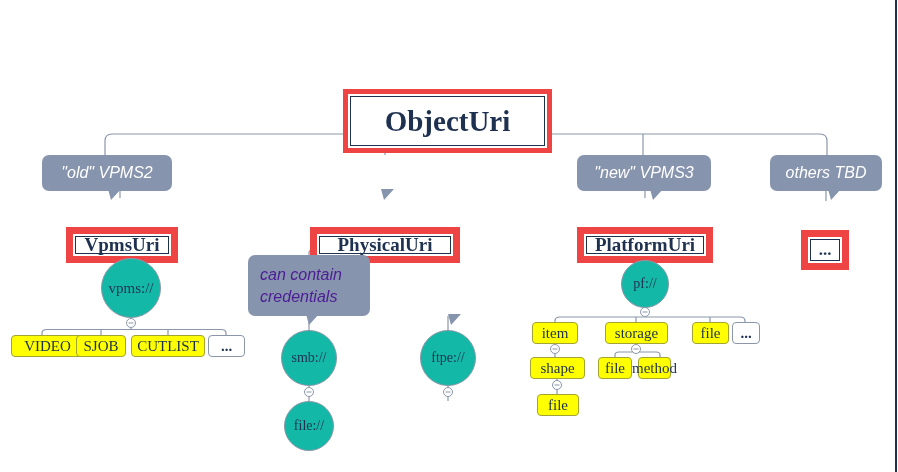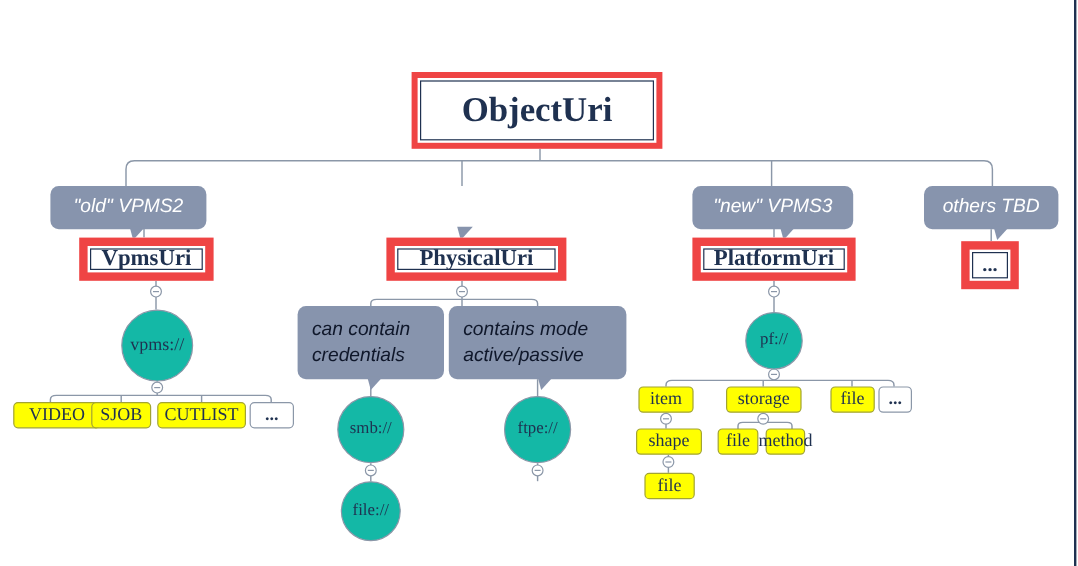--- a/index.html
+++ b/index.html
@@ -2,34 +2,34 @@
 <html><head>
 <meta charset="utf-8">
 <style>
   html,body{margin:0;padding:0;background:#fff;}
   #canvas{position:relative;width:898px;height:472px;background:#fff;overflow:hidden;
           font-family:"Liberation Sans",sans-serif;}
   svg.connectors{position:absolute;left:0;top:0;width:898px;height:472px;}
 
   
   .dbox{position:absolute;background:#fff;border:7px solid #ef4444;box-sizing:border-box;
-        display:flex;align-items:center;justify-content:center;}
+        display:flex;align-items:center;justify-content:center;margin-top:29px;}
   .dbox .inner{position:absolute;inset:2px;border:1px solid #1f3150;pointer-events:none;}
   .dbox .lbl{position:relative;font-family:"Liberation Serif",serif;font-weight:bold;color:#1f3150;}
 
   .root{border-width:5px;}
   .root .lbl{font-size:29px;}
   .node .lbl{font-size:19px;}
 
   
   .callout{position:absolute;background:#8794ad;border-radius:7px;box-sizing:border-box;
            display:flex;align-items:center;justify-content:center;color:#fff;
            font-style:italic;font-size:16px;}
   .note{position:absolute;background:#8794ad;border-radius:7px;box-sizing:border-box;
-        display:flex;align-items:center;color:#0f172a;font-style:italic;font-size:16px;
+        display:flex;align-items:center;color:#4c1d95;font-style:italic;font-size:16px;
         line-height:1.35;padding-left:12px;}
   .tail{position:absolute;width:0;height:0;border-top:11px solid #8794ad;
         border-left:3px solid transparent;border-right:10px solid transparent;}
 
   
   .circle{position:absolute;border-radius:50%;background:#14b8a6;border:1.5px solid #8b97a8;
           box-sizing:border-box;display:flex;align-items:center;justify-content:center;
           font-family:"Liberation Serif",serif;color:#1f3150;}
 
   
@@ -151,33 +151,30 @@
   </div>
   <div class="leaf" style="left:131px;top:335px;width:74px;height:22px;">
     <span>CUTLIST</span>
   </div>
   <div class="leaf white" style="left:208px;top:335px;width:37px;height:22px;font-weight:bold;">
     <span>...</span>
   </div>
 
   <div class="tail" style="left:381px;top:189px;"></div>
 
-  <div class="dbox node" style="left:322px;top:198px;width:150px;height:36px;text-align:right;">
+  <div class="dbox node" style="left:310px;top:198px;width:150px;height:36px;text-align:right;">
     <span class="inner"></span>
     <span class="lbl">PhysicalUri</span>
   </div>
 
   <div class="note" style="left:248px;top:255px;width:122px;height:61px;">
     <span>can contain credentials</span>
   </div>
   <div class="tail" style="left:306px;top:314px;"></div>
 
-  <div class="note" style="left:374px;top:255px;width:148px;height:61px;">
-    <span>contains mode active/passive</span>
-  </div>
   <div class="tail" style="left:448px;top:314px;"></div>
 
   <div class="circle" style="left:281px;top:330px;width:56px;height:56px;font-size:14px;">
     <span>smb://</span>
   </div>
   <div class="circle" style="left:284px;top:401px;width:50px;height:50px;font-size:14px;">
     <span>file://</span>
   </div>
 
   <div class="circle" style="left:420px;top:330px;width:56px;height:56px;font-size:14px;">

